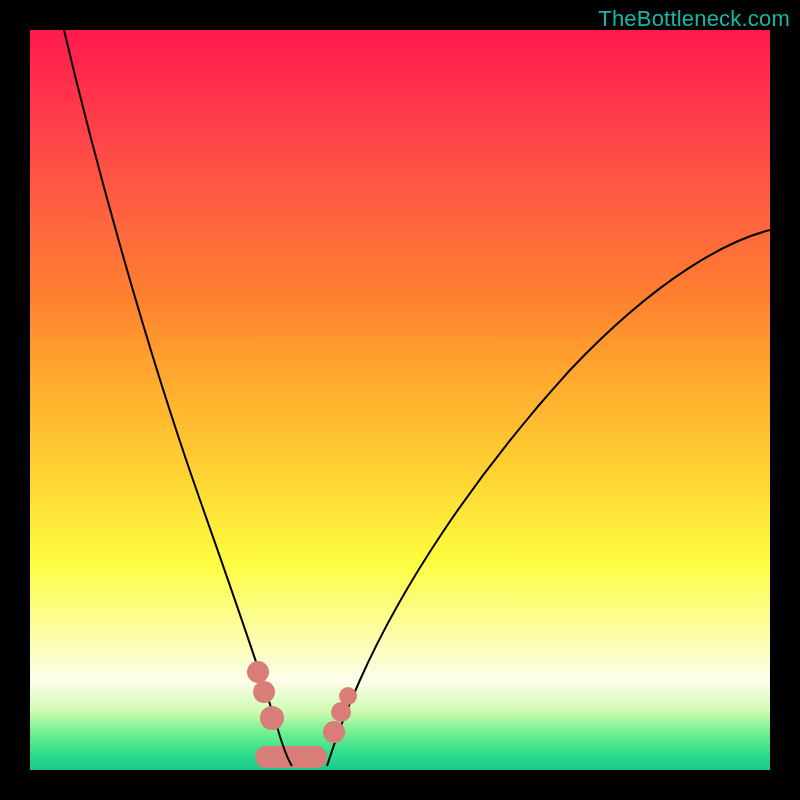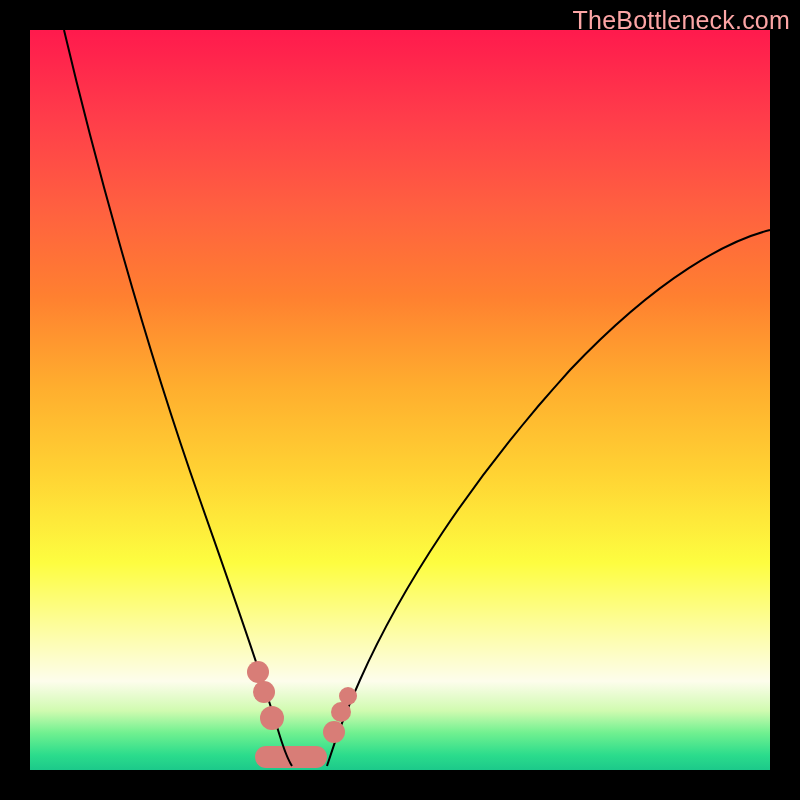--- a/index.html
+++ b/index.html
@@ -30,22 +30,22 @@
       #d0fbb0 92%,
       #70f090 95%,
       #2bdc8c 98%,
       #1cc98a 100%
     );
   }
   .attribution {
     position: absolute;
     top: 6px;
     right: 10px;
-    color: #fca5a5;
-    font-size: 25px;
+    color: #14b8a6;
+    font-size: 22px;
     font-weight: 500;
     letter-spacing: 0.2px;
   }
   svg.curves {
     position: absolute;
     left: 0;
     top: 0;
     width: 740px;
     height: 740px;
     overflow: visible;

